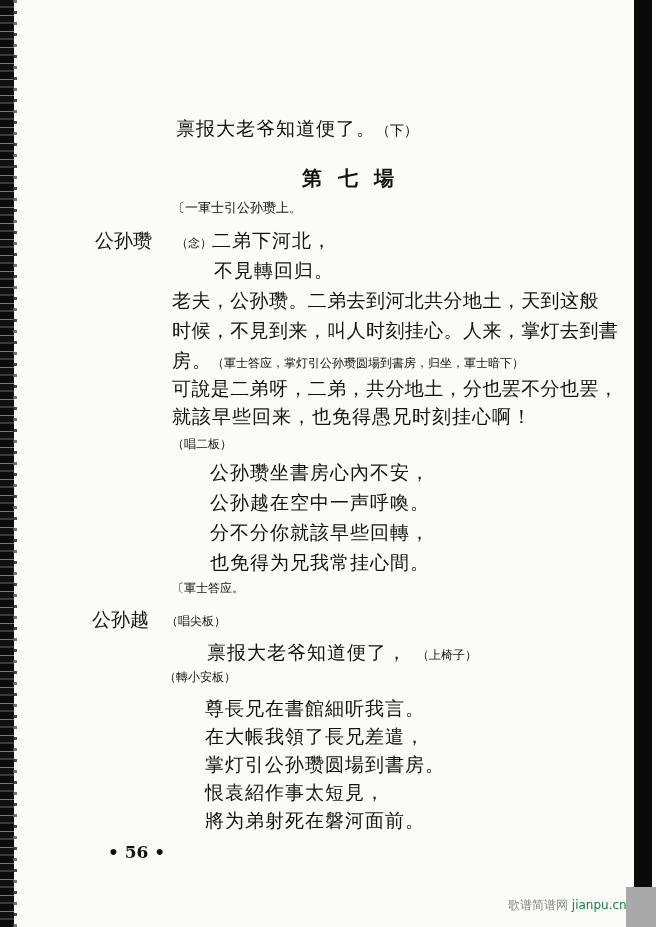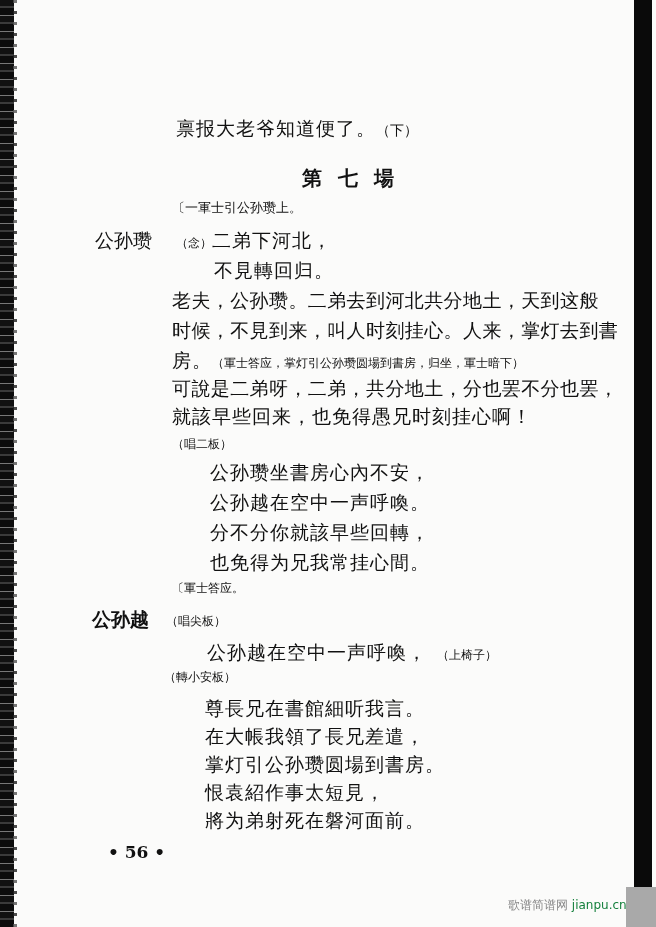--- a/index.html
+++ b/index.html
@@ -70,25 +70,25 @@
 
 <div class="line small" style="left:172px;top:436px;">（唱二板）</div>
 
 <div class="line big" style="left:210px;top:460px;">公孙瓒坐書房心內不安，</div>
 <div class="line big" style="left:210px;top:490px;">公孙越在空中一声呼喚。</div>
 <div class="line big" style="left:210px;top:520px;">分不分你就該早些回轉，</div>
 <div class="line big" style="left:210px;top:550px;">也免得为兄我常挂心間。</div>
 
 <div class="line small" style="left:172px;top:580px;">〔軍士答应。</div>
 
-<div class="role" style="left:92px;top:607px;font-weight:bold;">公孙越</div>
+<div class="role" style="left:92px;top:607px;">公孙越</div>
 <div class="line small" style="left:166px;top:613px;">（唱尖板）</div>
 
 <div class="line big" style="left:207px;top:640px;">
-  <span>公孙越在空中一声呼喚，</span><span class="small" style="margin-left:10px;">（上椅子）</span>
+  <span>禀报大老爷知道便了，</span><span class="small" style="margin-left:10px;">（上椅子）</span>
 </div>
 
 <div class="line small" style="left:164px;top:669px;">（轉小安板）</div>
 
 <div class="line big" style="left:205px;top:696px;">尊長兄在書館細听我言。</div>
 <div class="line big" style="left:205px;top:724px;">在大帳我領了長兄差遣，</div>
 <div class="line big" style="left:205px;top:752px;">掌灯引公孙瓒圆場到書房。</div>
 <div class="line big" style="left:205px;top:780px;">恨袁紹作事太短見，</div>
 <div class="line big" style="left:205px;top:808px;">將为弟射死在磐河面前。</div>
 

